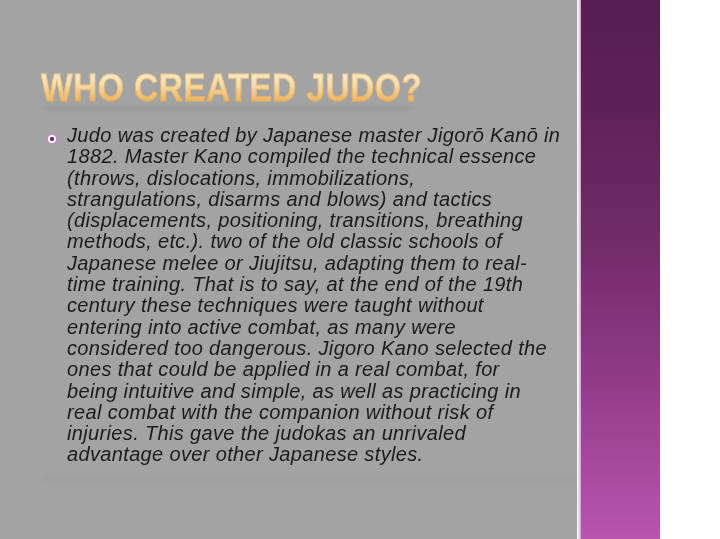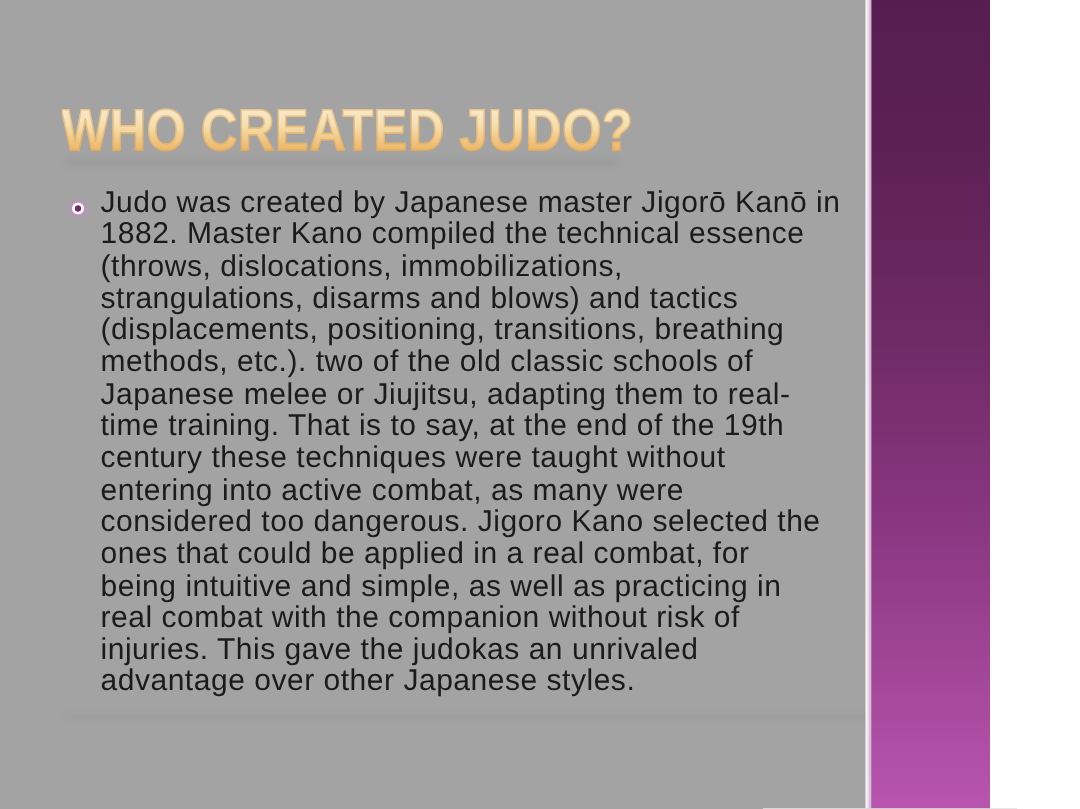--- a/index.html
+++ b/index.html
@@ -60,20 +60,21 @@
   .bullet-text {
     position: absolute;
     left: 67px;
     top: 125px;
     width: 566px;
     font-size: 20px;
     line-height: 21.3px;
     letter-spacing: 0.35px;
     color: #1b1b1b;
     white-space: pre-line;
+    font-style: italic;
   }
 
   
   .body-shadow {
     position: absolute;
     left: 44px;
     top: 476px;
     width: 555px;
     height: 4px;
     background: rgba(100, 100, 100, 0.09);

